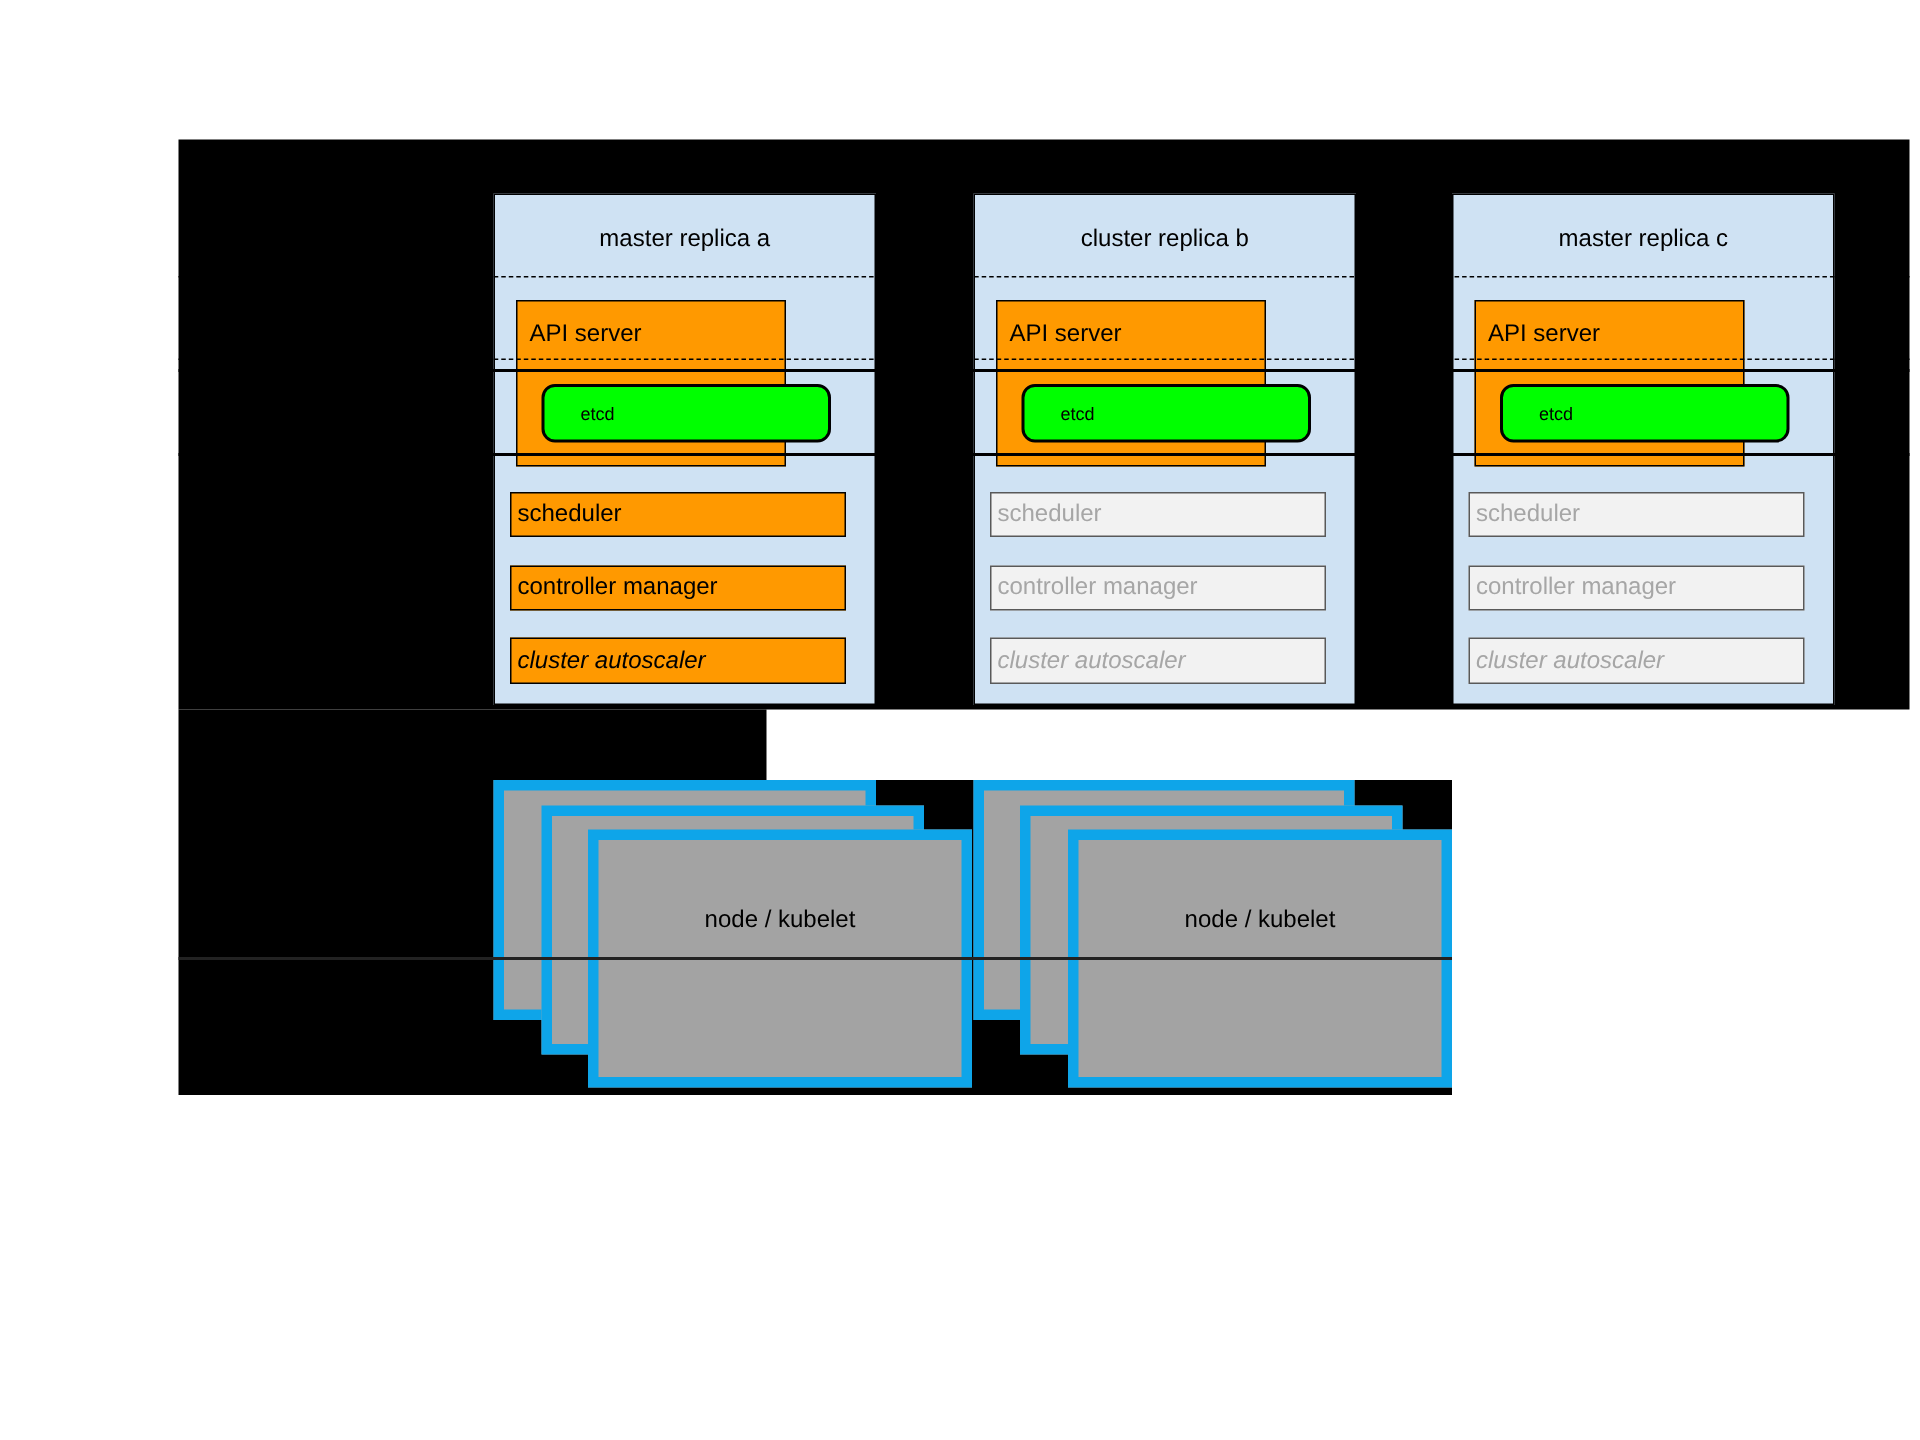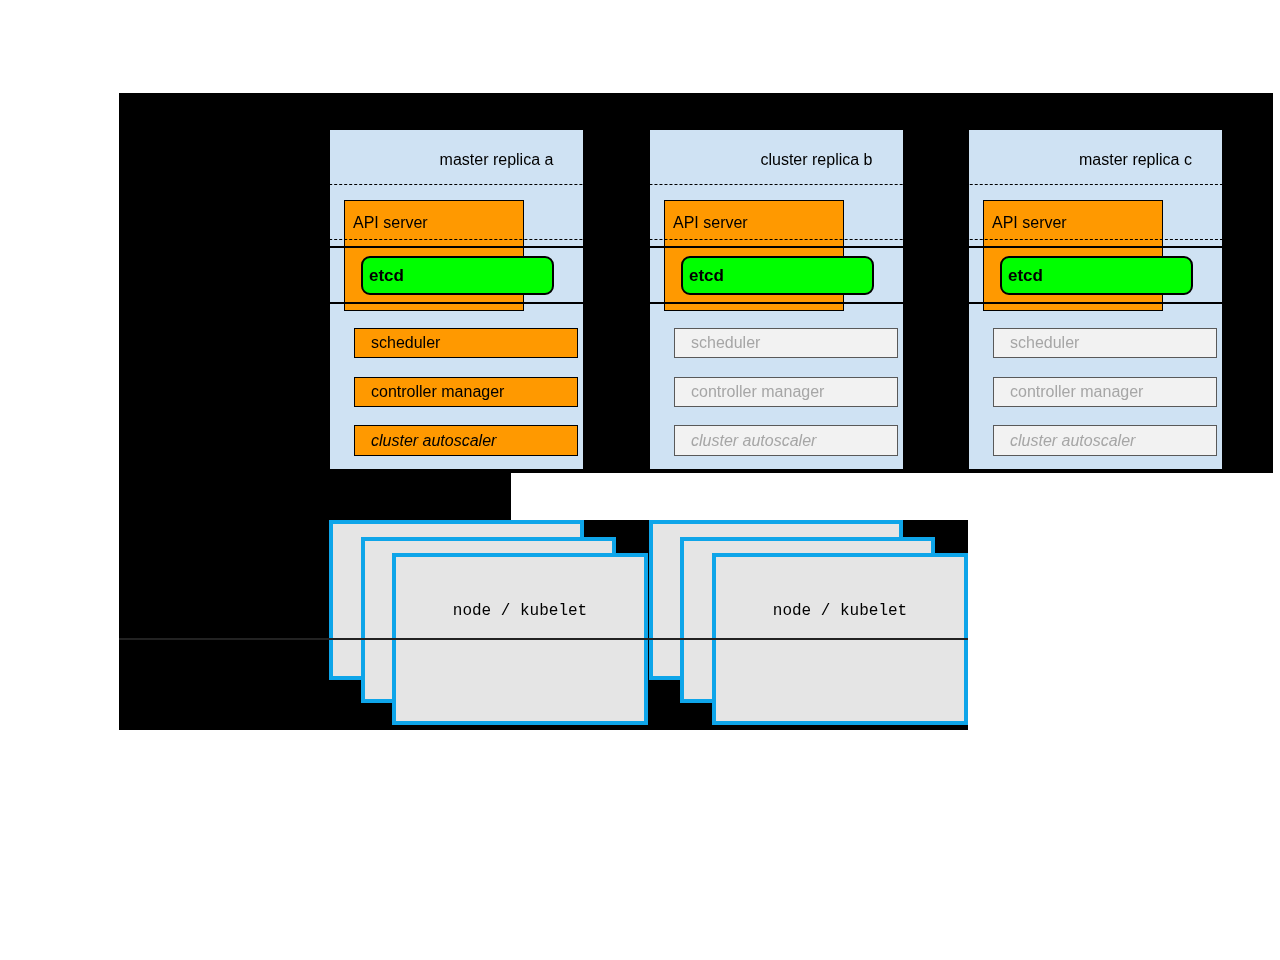--- a/index.html
+++ b/index.html
@@ -16,53 +16,53 @@
   
   .replica{
     position:absolute;top:129px;width:255px;height:341px;z-index:2;
     background:#cfe2f3;border:1px solid #000;box-sizing:border-box;
   }
   #replica-a{left:329px;}
   #replica-b{left:649px;}
   #replica-c{left:968px;}
   .replica-title{
     position:absolute;left:0;top:21px;width:100%;text-align:center;
-    font-size:16px;line-height:18px;color:#000;padding-left:40px;
+    font-size:16px;line-height:18px;color:#000;
   }
   .api-block{
     position:absolute;left:14px;top:70px;width:180px;height:111px;
     background:#ff9900;border:1px solid #000;box-sizing:border-box;
   }
   .api-label{position:absolute;left:8px;top:13px;font-size:16px;color:#000;}
   .etcd-box{
     position:absolute;left:16px;top:55px;width:193px;height:39px;
     background:#00ff00;border:2px solid #000;border-radius:9px;box-sizing:border-box;
-    display:flex;align-items:center;padding-left:6px;font-size:17px;color:#000;font-weight:bold;
+    display:flex;align-items:center;padding-left:24px;font-size:12px;color:#000;
   }
   .comp-row{
-    position:absolute;left:24px;width:224px;height:30px;box-sizing:border-box;
-    display:flex;align-items:center;padding-left:16px;font-size:16px;
+    position:absolute;left:10px;width:224px;height:30px;box-sizing:border-box;
+    display:flex;align-items:center;padding-left:4px;font-size:16px;
   }
   .comp-1{top:198px;}
   .comp-2{top:247px;}
   .comp-3{top:295px;height:31px;font-style:italic;}
   .replica.active .comp-row{background:#ff9900;border:1px solid #000;color:#000;}
   .replica.standby .comp-row{background:#f2f2f2;border:1px solid #595959;color:#a6a6a6;}
   
   .hline{position:absolute;left:119px;width:1154px;z-index:3;}
   .dashed{height:0;border-top:1px dashed #000;}
   #dash-1{top:184px;}
   #dash-2{top:239px;}
   .solid{height:2px;background:#000;}
   #solid-1{top:246px;}
   #solid-2{top:302px;}
   #node-line{left:119px;top:638px;width:849px;height:2px;background:#222;z-index:3;}
   
   .node-box{
-    position:absolute;background:#e5e5e5;border:4px solid #0ea5e9;box-sizing:border-box;z-index:2;font-family:Liberation Mono, monospace;
+    position:absolute;background:#a3a3a3;border:7px solid #0ea5e9;box-sizing:border-box;z-index:2;
   }
   #g1-back {left:329px;top:520px;width:255px;height:160px;}
   #g1-mid  {left:361px;top:537px;width:255px;height:166px;}
   #g1-front{left:392px;top:553px;width:256px;height:172px;}
   #g2-back {left:649px;top:520px;width:254px;height:160px;}
   #g2-mid  {left:680px;top:537px;width:255px;height:166px;}
   #g2-front{left:712px;top:553px;width:256px;height:172px;}
   .node-label{
     position:absolute;left:0;top:45px;width:100%;text-align:center;
     font-size:16px;color:#000;

